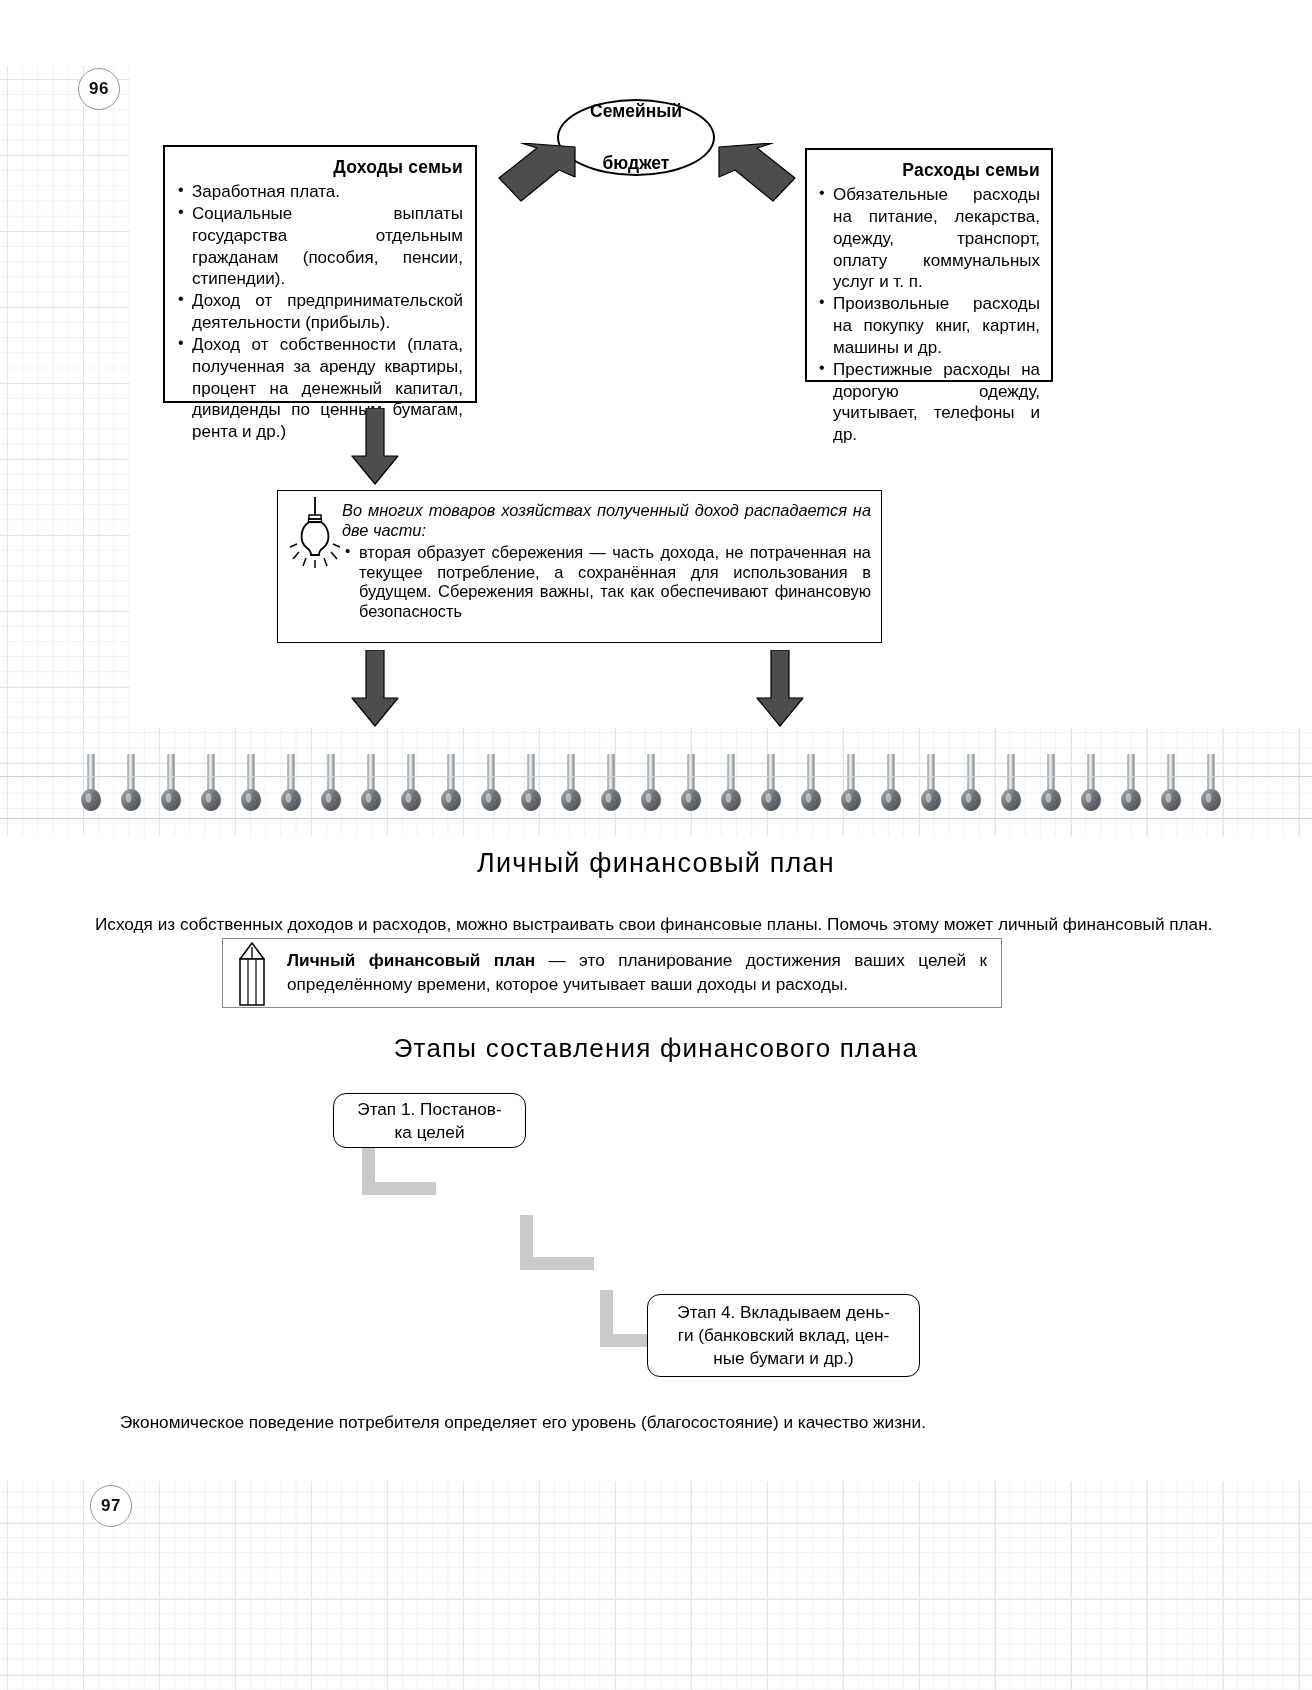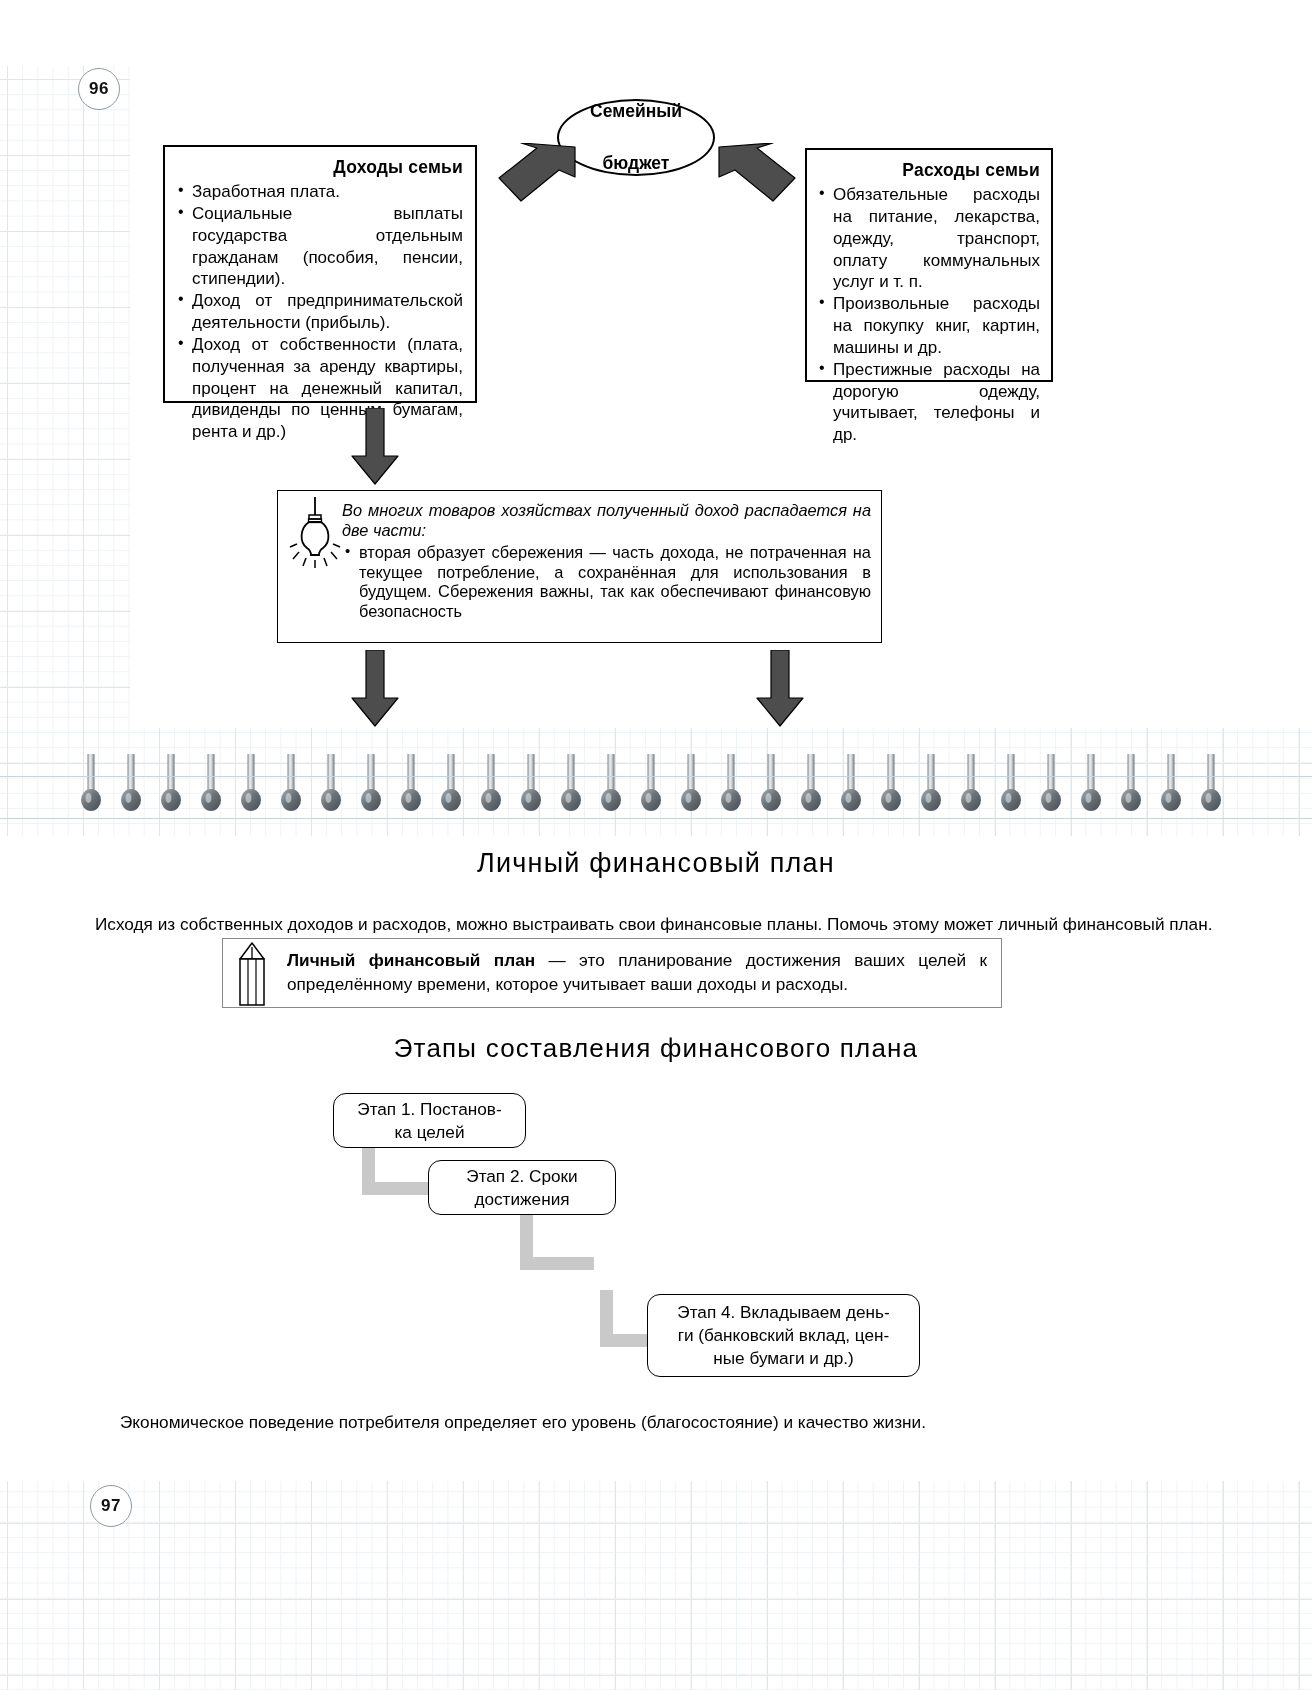--- a/index.html
+++ b/index.html
@@ -400,19 +400,18 @@
   <div class="stage-conn" style="left:362px; top:1140px; width:13px; height:48px;"></div>
   <div class="stage-conn" style="left:362px; top:1182px; width:74px; height:13px;"></div>
 
   <div class="stage-conn" style="left:520px; top:1215px; width:13px; height:48px;"></div>
   <div class="stage-conn" style="left:520px; top:1257px; width:74px; height:13px;"></div>
 
   <div class="stage-conn" style="left:600px; top:1290px; width:13px; height:50px;"></div>
   <div class="stage-conn" style="left:600px; top:1334px; width:74px; height:13px;"></div>
 
   <div class="stage-card" style="left:310px; top:1093px; width:193px; height:55px;margin-left:23px;">Этап 1. Постанов-<br>ка целей</div>
-  <div class="stage-card" style="left:428px; top:1160px; width:188px; height:55px;">Этап 2. Сроки<br>достижения</div>
   <div class="stage-card" style="left:647px; top:1294px; width:273px; height:83px;">Этап 4. Вкладываем день-<br>ги (банковский вклад, цен-<br>ные бумаги и др.)</div>
 
   <div class="body-par" id="par-close1">Экономическое поведение потребителя определяет его уровень (благосостояние) и качество жизни.</div>
   <div id="par-close2">Уровень жизни человека зависит не только от размера его доходов, но и от того, насколько разумно он тратит деньги.</div>
 
 </div>
 
 </body></html>

